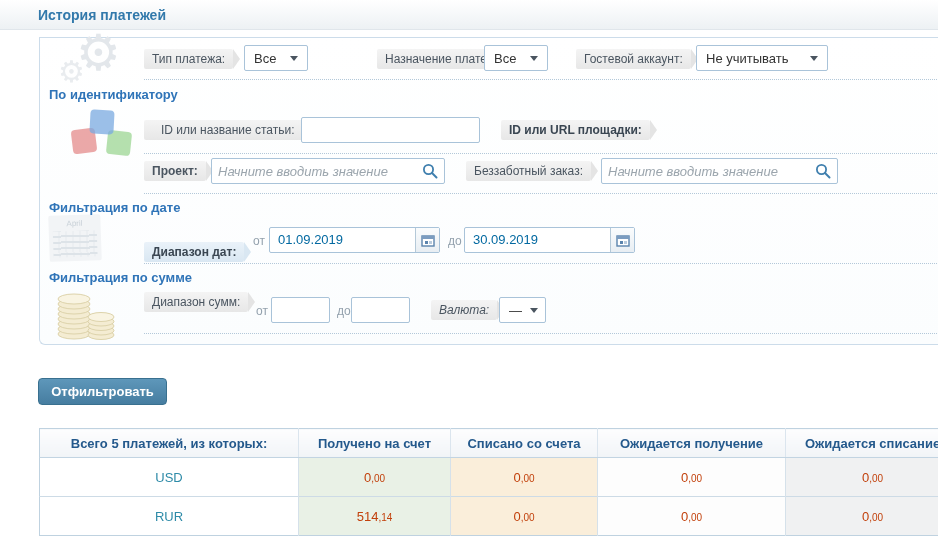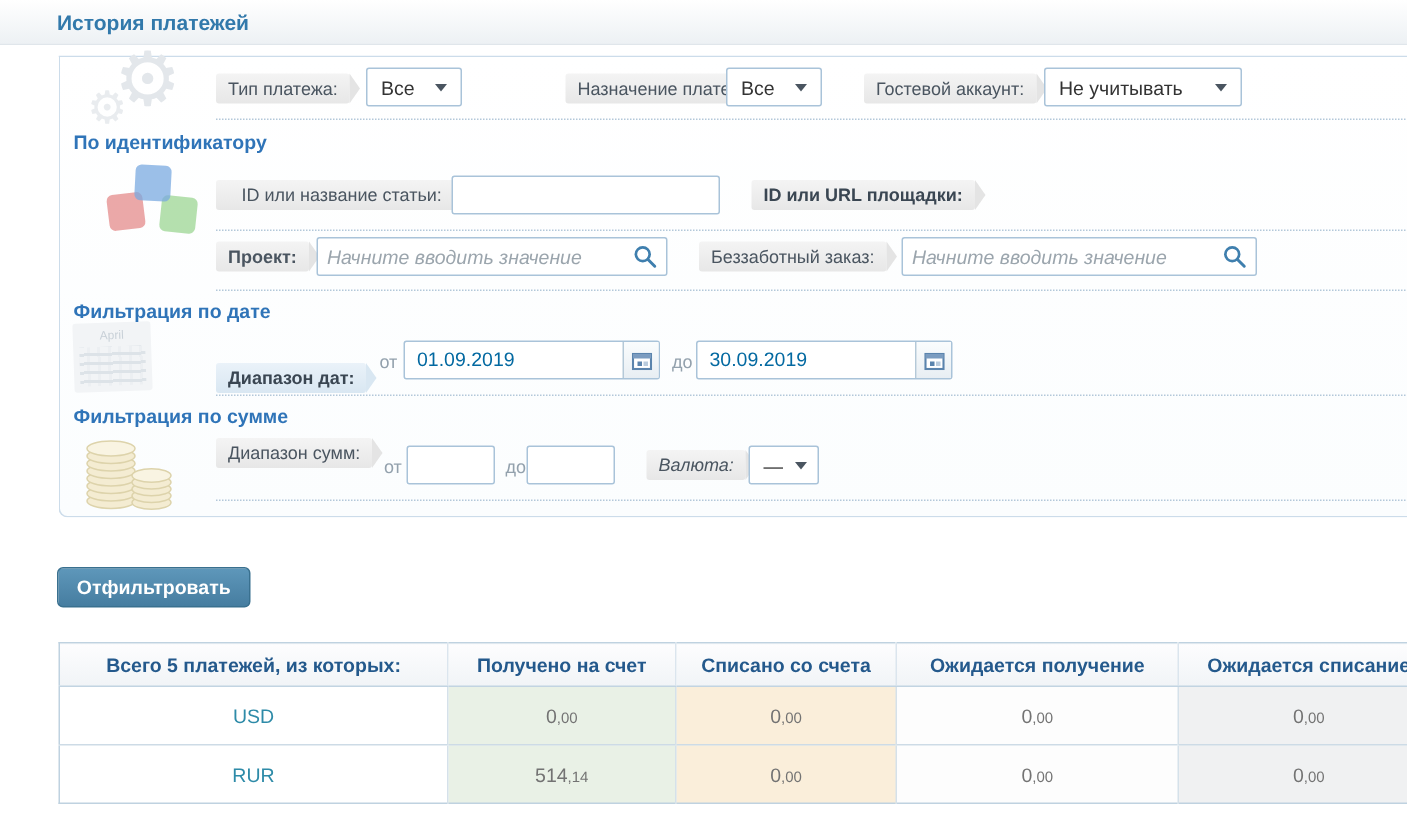--- a/index.html
+++ b/index.html
@@ -78,21 +78,21 @@
             font-size:13px; font-weight:bold; text-align:center; border-bottom:1px solid #c2d4e2;
             border-left:1px solid #dbe5ee; white-space:nowrap; overflow:hidden; }
   .tbl td { height:39px; text-align:center; vertical-align:middle; font-size:13px;
             border-left:1px solid #d5e1ea; border-top:1px solid #cddbe6; }
   .tbl th:first-child, .tbl td:first-child { border-left:none; }
   td.cur { color:#2e8ba8; background:#fff; }
   td.green { background:var(--positive_bg,#e9f1e6); }
   td.tan { background:var(--negative_bg,#faeeda); }
   td.plain { background:#fdfdfd; }
   td.gray { background:#f0f1f2; }
-  .money { color:#737373; }
+  .money { color:#c2410c; }
   .money .dec { font-size:10px; }
 </style>
 </head>
 <body>
 
 <div class="screen">
 
   <div class="topbar">
     <div class="page-title">История платежей</div>
   </div>

